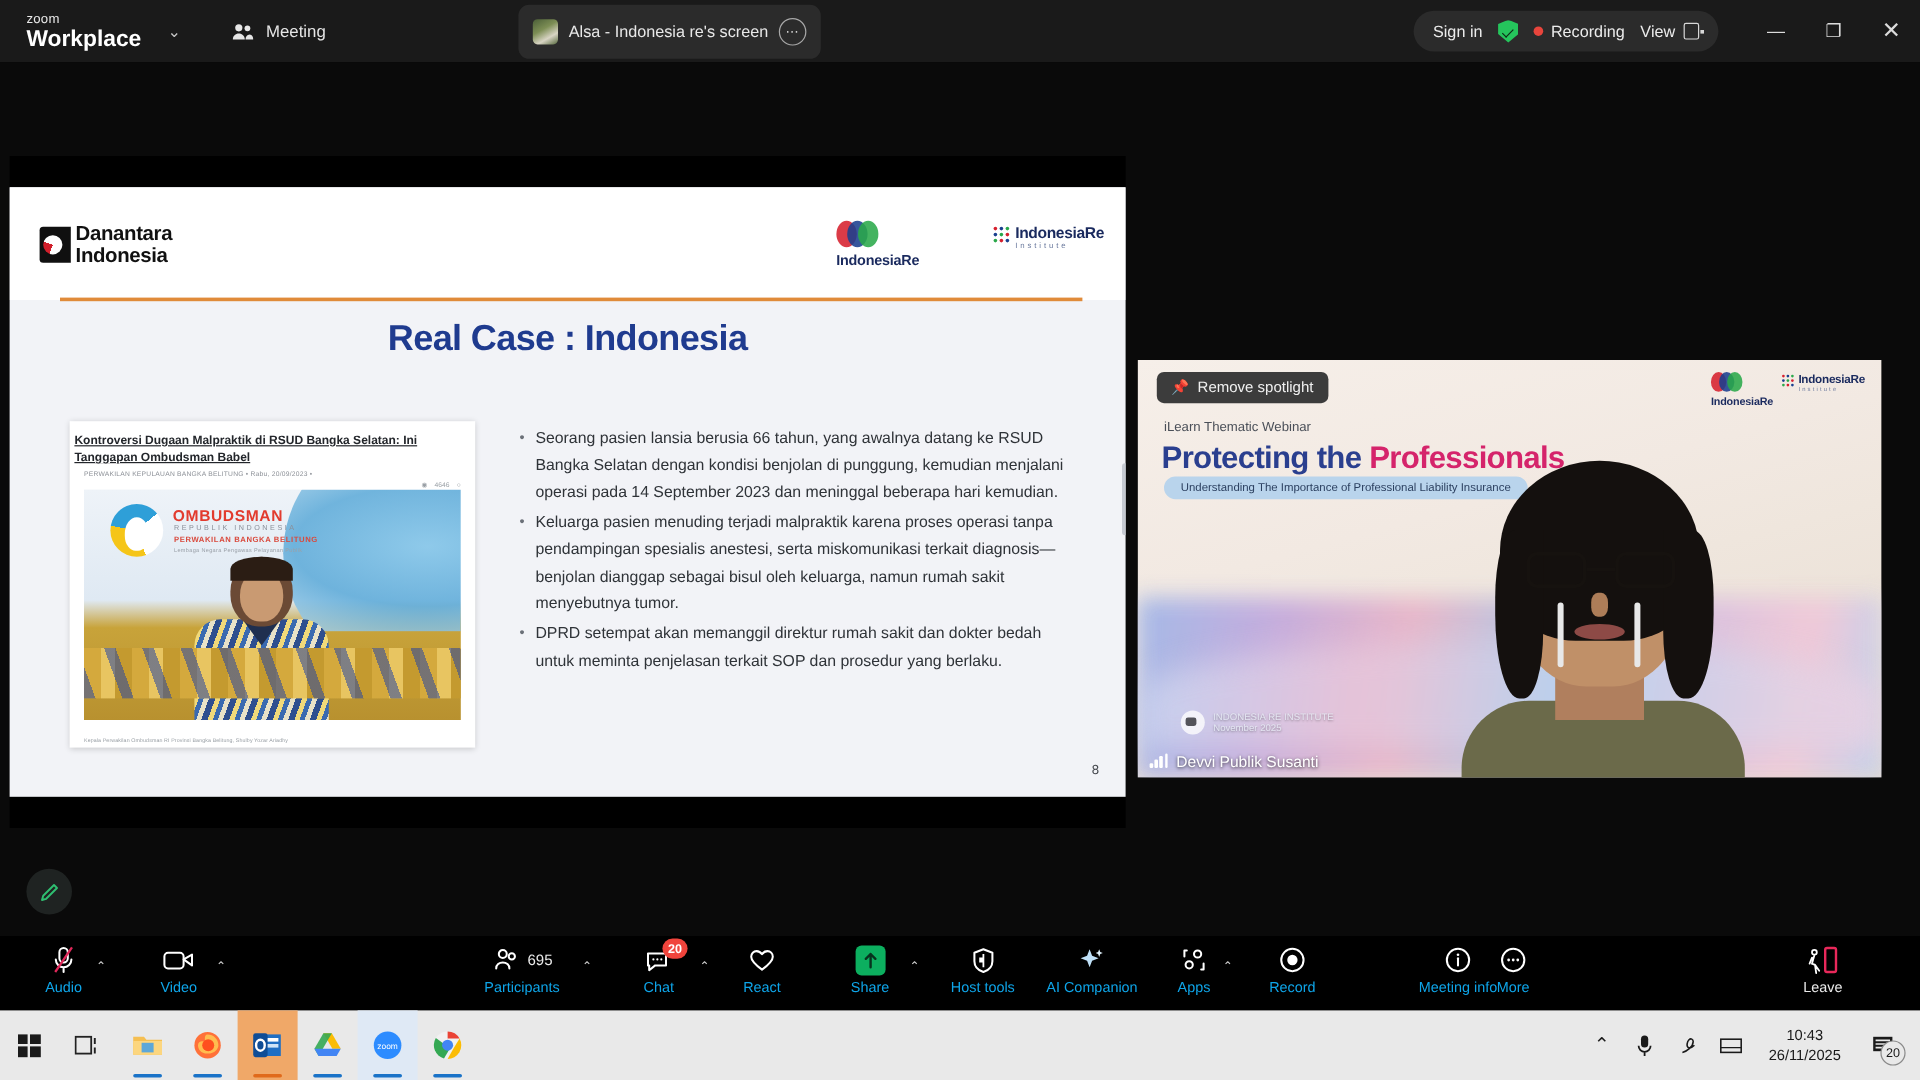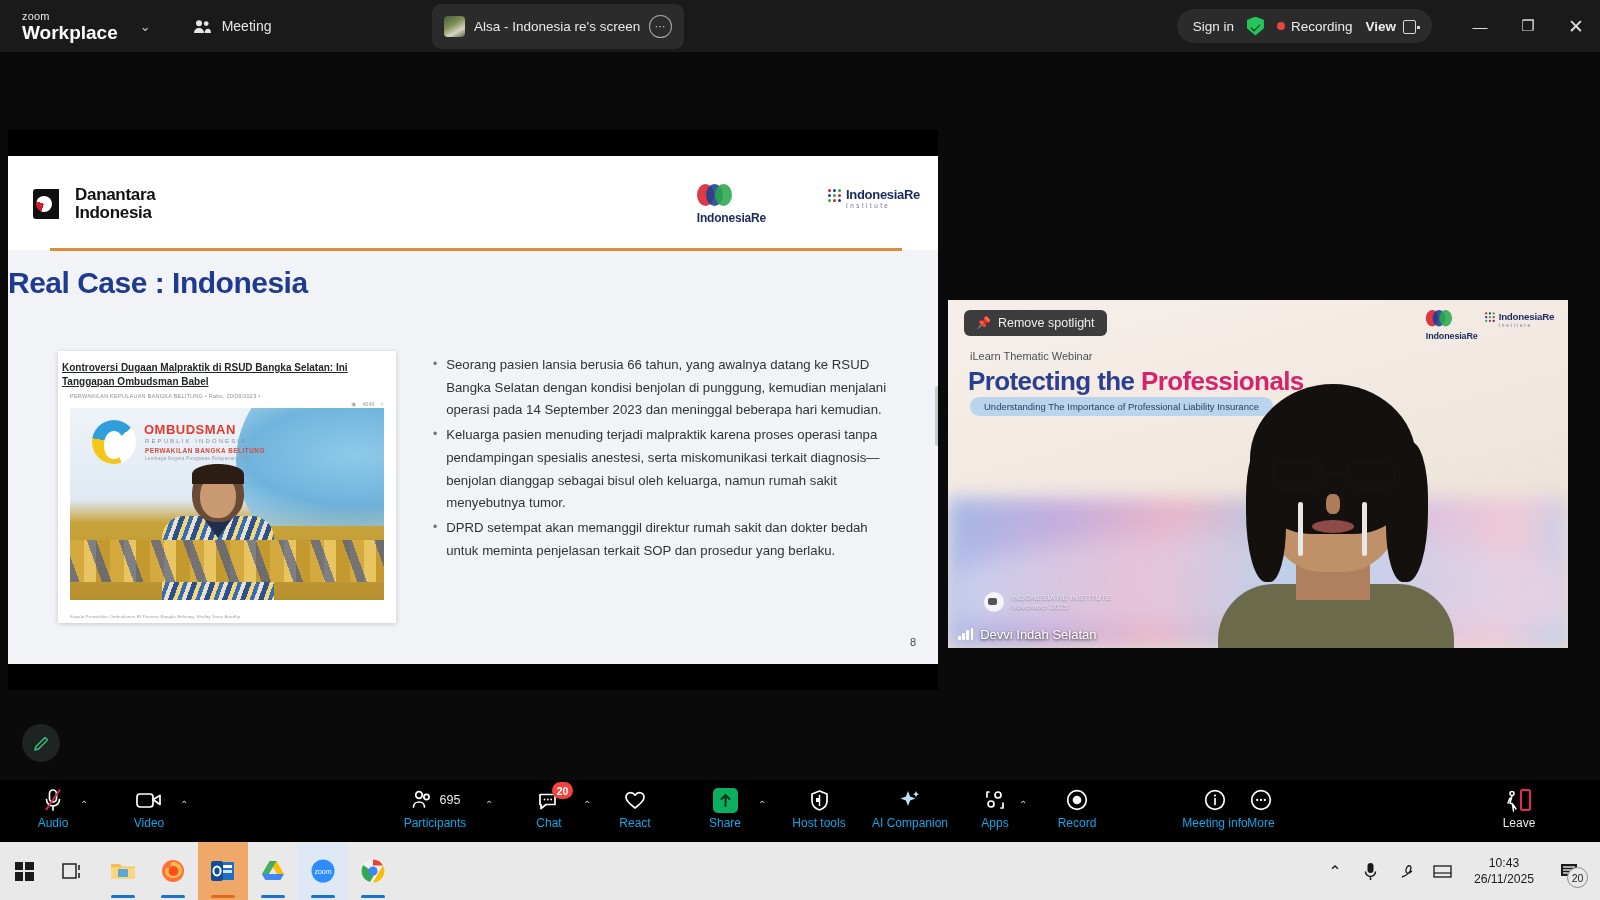--- a/index.html
+++ b/index.html
@@ -25,55 +25,55 @@
   .tb-right { position:absolute; right:168px; top:9px; height:34px; background:#2b2b2b;
     border-radius:17px; display:flex; align-items:center; padding:0 16px; gap:13px; }
   .signin { color:#ececec; font-size:13.5px; cursor:pointer; }
   .shield-ic { width:17px; height:19px; background:#25c55c;
     clip-path:polygon(50% 0,100% 18%,100% 62%,50% 100%,0 62%,0 18%); position:relative; cursor:pointer;}
   .shield-ic:after{content:"";position:absolute;left:4px;top:7px;width:8px;height:4px;
     border-left:1.8px solid #0d2b16;border-bottom:1.8px solid #0d2b16;transform:rotate(-45deg);}
   .rec-wrap{display:flex;align-items:center;gap:6px;cursor:pointer;}
   .rec-dot{width:8px;height:8px;border-radius:50%;background:#e8453c;}
   .rec-txt{color:#ececec;font-size:13.5px;}
-  .view-wrap{display:flex;align-items:flex-end;gap:7px;cursor:pointer;font-weight:bold;}
+  .view-wrap{display:flex;align-items:flex-start;gap:7px;cursor:pointer;}
   .view-txt{color:#ececec;font-size:13.5px;}
   .view-ic{width:13px;height:14px;border:1.6px solid #d8d8d8;border-radius:2px;position:relative;}
   .view-ic:after{content:"";position:absolute;right:-5px;top:5px;width:3px;height:3px;background:#d8d8d8;}
 
   .wbtns{position:absolute;right:0;top:0;height:52px;display:flex;align-items:center;}
   .wbtn{width:48px;height:52px;display:flex;align-items:center;justify-content:center;color:#dcdcdc;font-size:15px;cursor:pointer;}
   .wbtn.close{font-size:19px;}
 
   
   .stage{position:absolute;left:0;top:52px;width:1600px;height:728px;background:#0a0a0a;}
 
   
   .share-area{position:absolute;left:8px;top:78px;width:930px;height:560px;background:#000;}
   .slide{position:absolute;left:0;top:26px;width:930px;height:508px;background:#f2f3f7;overflow:hidden;}
   .slide-white{position:absolute;left:0;top:0;width:930px;height:94px;background:#fff;}
-  .danantara{position:absolute;left:25px;top:30px;display:flex;align-items:center;gap:16px;}
+  .danantara{position:absolute;left:25px;top:30px;display:flex;align-items:center;gap:4px;}
   .dn-mark{width:26px;height:30px;background:#101010;border-radius:3px 0 0 3px;position:relative;}
   .dn-mark:after{content:"";position:absolute;left:3px;top:7px;width:16px;height:16px;border-radius:50%;
     background:conic-gradient(from 200deg,#d11f2b 0deg 90deg,#fff 90deg 360deg);}
   .dn-txt{font-size:17px;font-weight:bold;color:#111;line-height:1.05;letter-spacing:-.3px;}
   .ire-logo{position:absolute;right:172px;top:28px;text-align:center;}
   .ire-rings{display:flex;justify-content:center;height:24px;position:relative;}
   .ire-rings i{display:block;width:17px;height:22px;border-radius:50%;position:absolute;opacity:.88;}
   .r1{background:#d6202e;left:0;} .r2{background:#1a3f8f;left:9px;} .r3{background:#2aa84a;left:18px;}
   .ire-name{font-size:12px;font-weight:bold;color:#1a2a5e;margin-top:3px;letter-spacing:-.2px;}
   .irei{position:absolute;right:18px;top:30px;display:flex;gap:5px;align-items:flex-start;}
   .dotgrid{display:grid;grid-template-columns:repeat(3,3px);grid-template-rows:repeat(3,3px);gap:2px;margin-top:3px;}
   .dotgrid i{width:3px;height:3px;border-radius:50%;}
   .irei-tx{line-height:1;}
   .irei-tx b{font-size:13px;color:#1a2a5e;letter-spacing:-.3px;}
   .irei-tx s{display:block;font-size:6.5px;color:#6b7a9e;letter-spacing:2.4px;text-decoration:none;margin-top:1px;}
   .irei-swoosh{height:6px;border-bottom:1.6px solid #c0392b;border-radius:0 0 60% 20%;margin-top:1px;}
   .orange-rule{position:absolute;left:42px;top:92px;width:852px;height:3px;background:#e08b3a;}
-  .slide-title{position:absolute;left:0;top:110px;width:930px;text-align:left;
+  .slide-title{position:absolute;left:0;top:110px;width:930px;text-align:center;
     font-size:30px;font-weight:bold;color:#1f3b8f;letter-spacing:-.5px;}
 
   .news-card{position:absolute;left:50px;top:195px;width:338px;height:272px;background:#fff;
     box-shadow:0 1px 5px rgba(0,0,0,.18);overflow:hidden;}
   .news-head{font-size:10px;font-weight:bold;color:#23262b;line-height:1.35;padding:10px 4px 0;text-decoration:underline;}
   .news-meta{font-size:5.6px;color:#8c9097;padding:5px 12px 0;letter-spacing:.2px;}
   .news-stats{display:flex;justify-content:flex-end;gap:6px;align-items:center;padding:2px 12px 4px;font-size:5.6px;color:#9aa0a6;}
   .news-photo{position:absolute;left:12px;top:57px;width:314px;height:192px;overflow:hidden;
     background:linear-gradient(180deg,#eef3f8 0%,#dfe9f3 48%,#c8a33a 60%,#b8912f 100%);}
   .omb-bg{position:absolute;right:0;top:0;width:185px;height:118px;
@@ -387,21 +387,21 @@
       <span>Remove spotlight</span>
     </div>
 
     <div class="vid-namebar">
       <span class="bars">
         <i style="height:4px"></i>
           <i style="height:7px"></i>
           <i style="height:10px"></i>
           <i style="height:12px"></i>
       </span>
-      <span class="vid-name">Devvi Indah Selatan</span>
+      <span class="vid-name">Devvi Publik Susanti</span>
     </div>
   </div>
 
   <div class="annot-btn">
     <svg width="19" height="19" viewBox="0 0 19 19">
       <path d="M3 16l1-3.5L13 3.5l2.5 2.5L6.5 15z" fill="none" stroke="#2fbf71" stroke-width="1.6" stroke-linejoin="round"></path>
     </svg>
   </div>
 </div>
 

